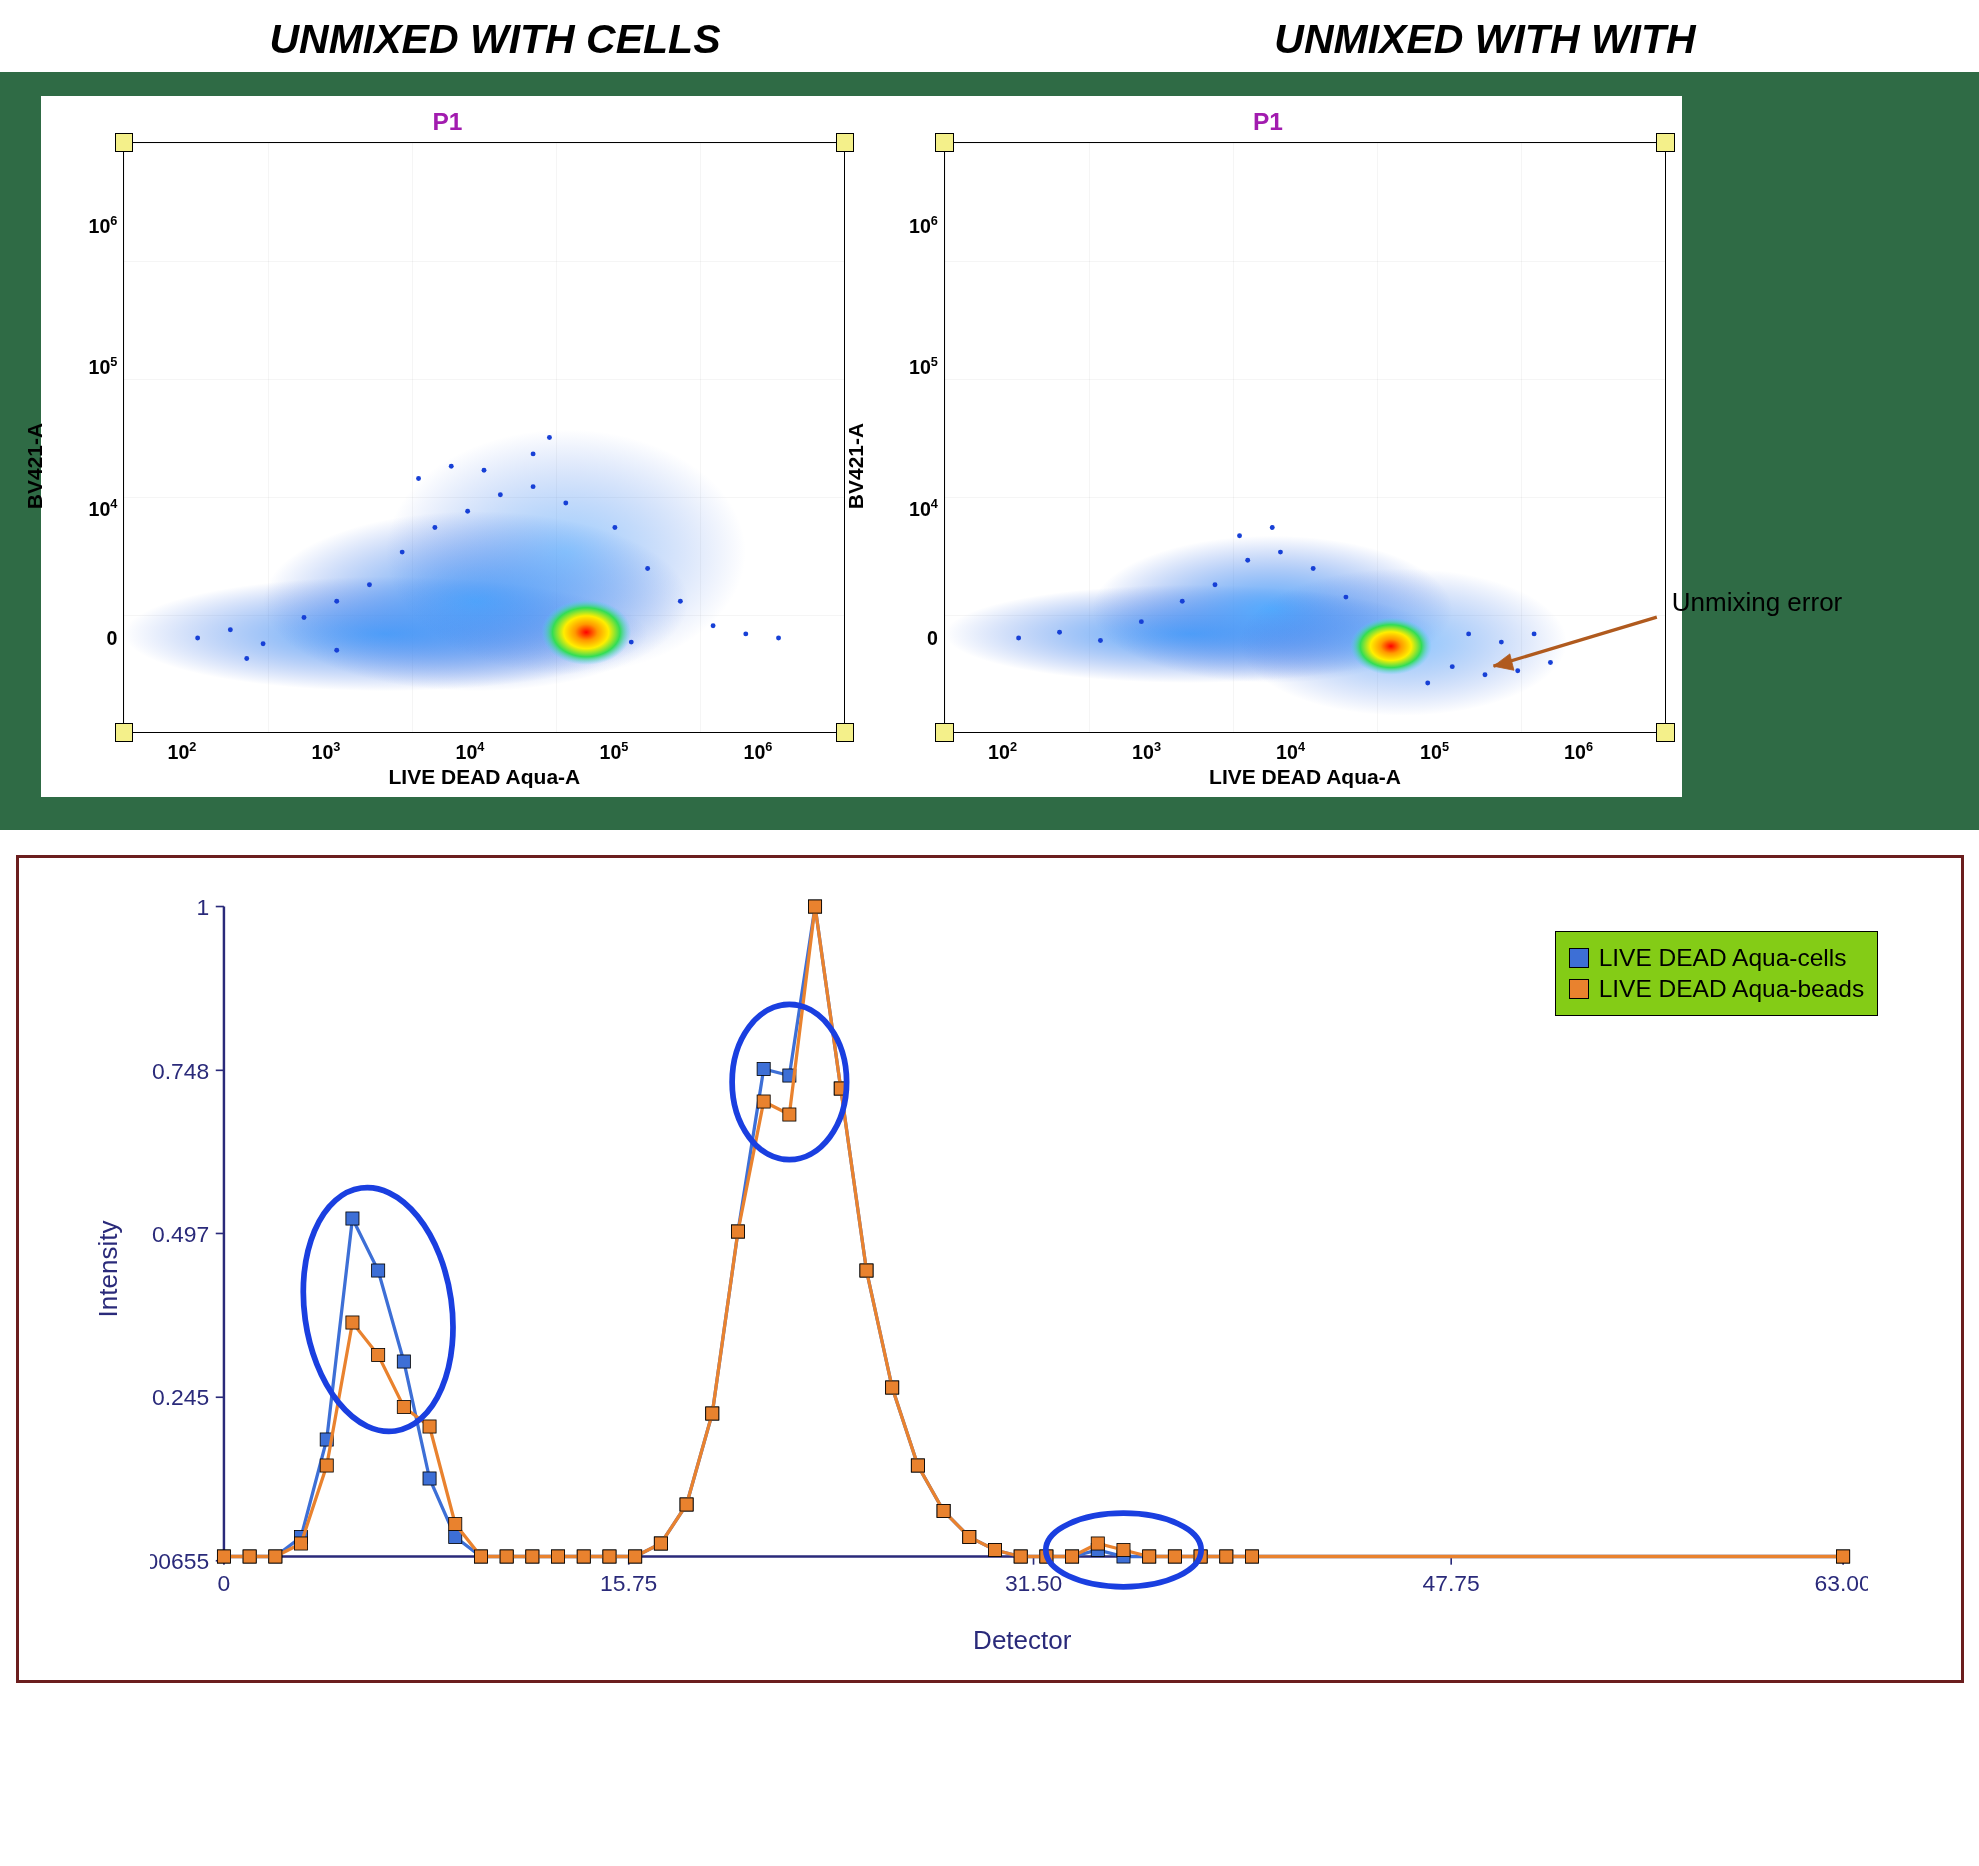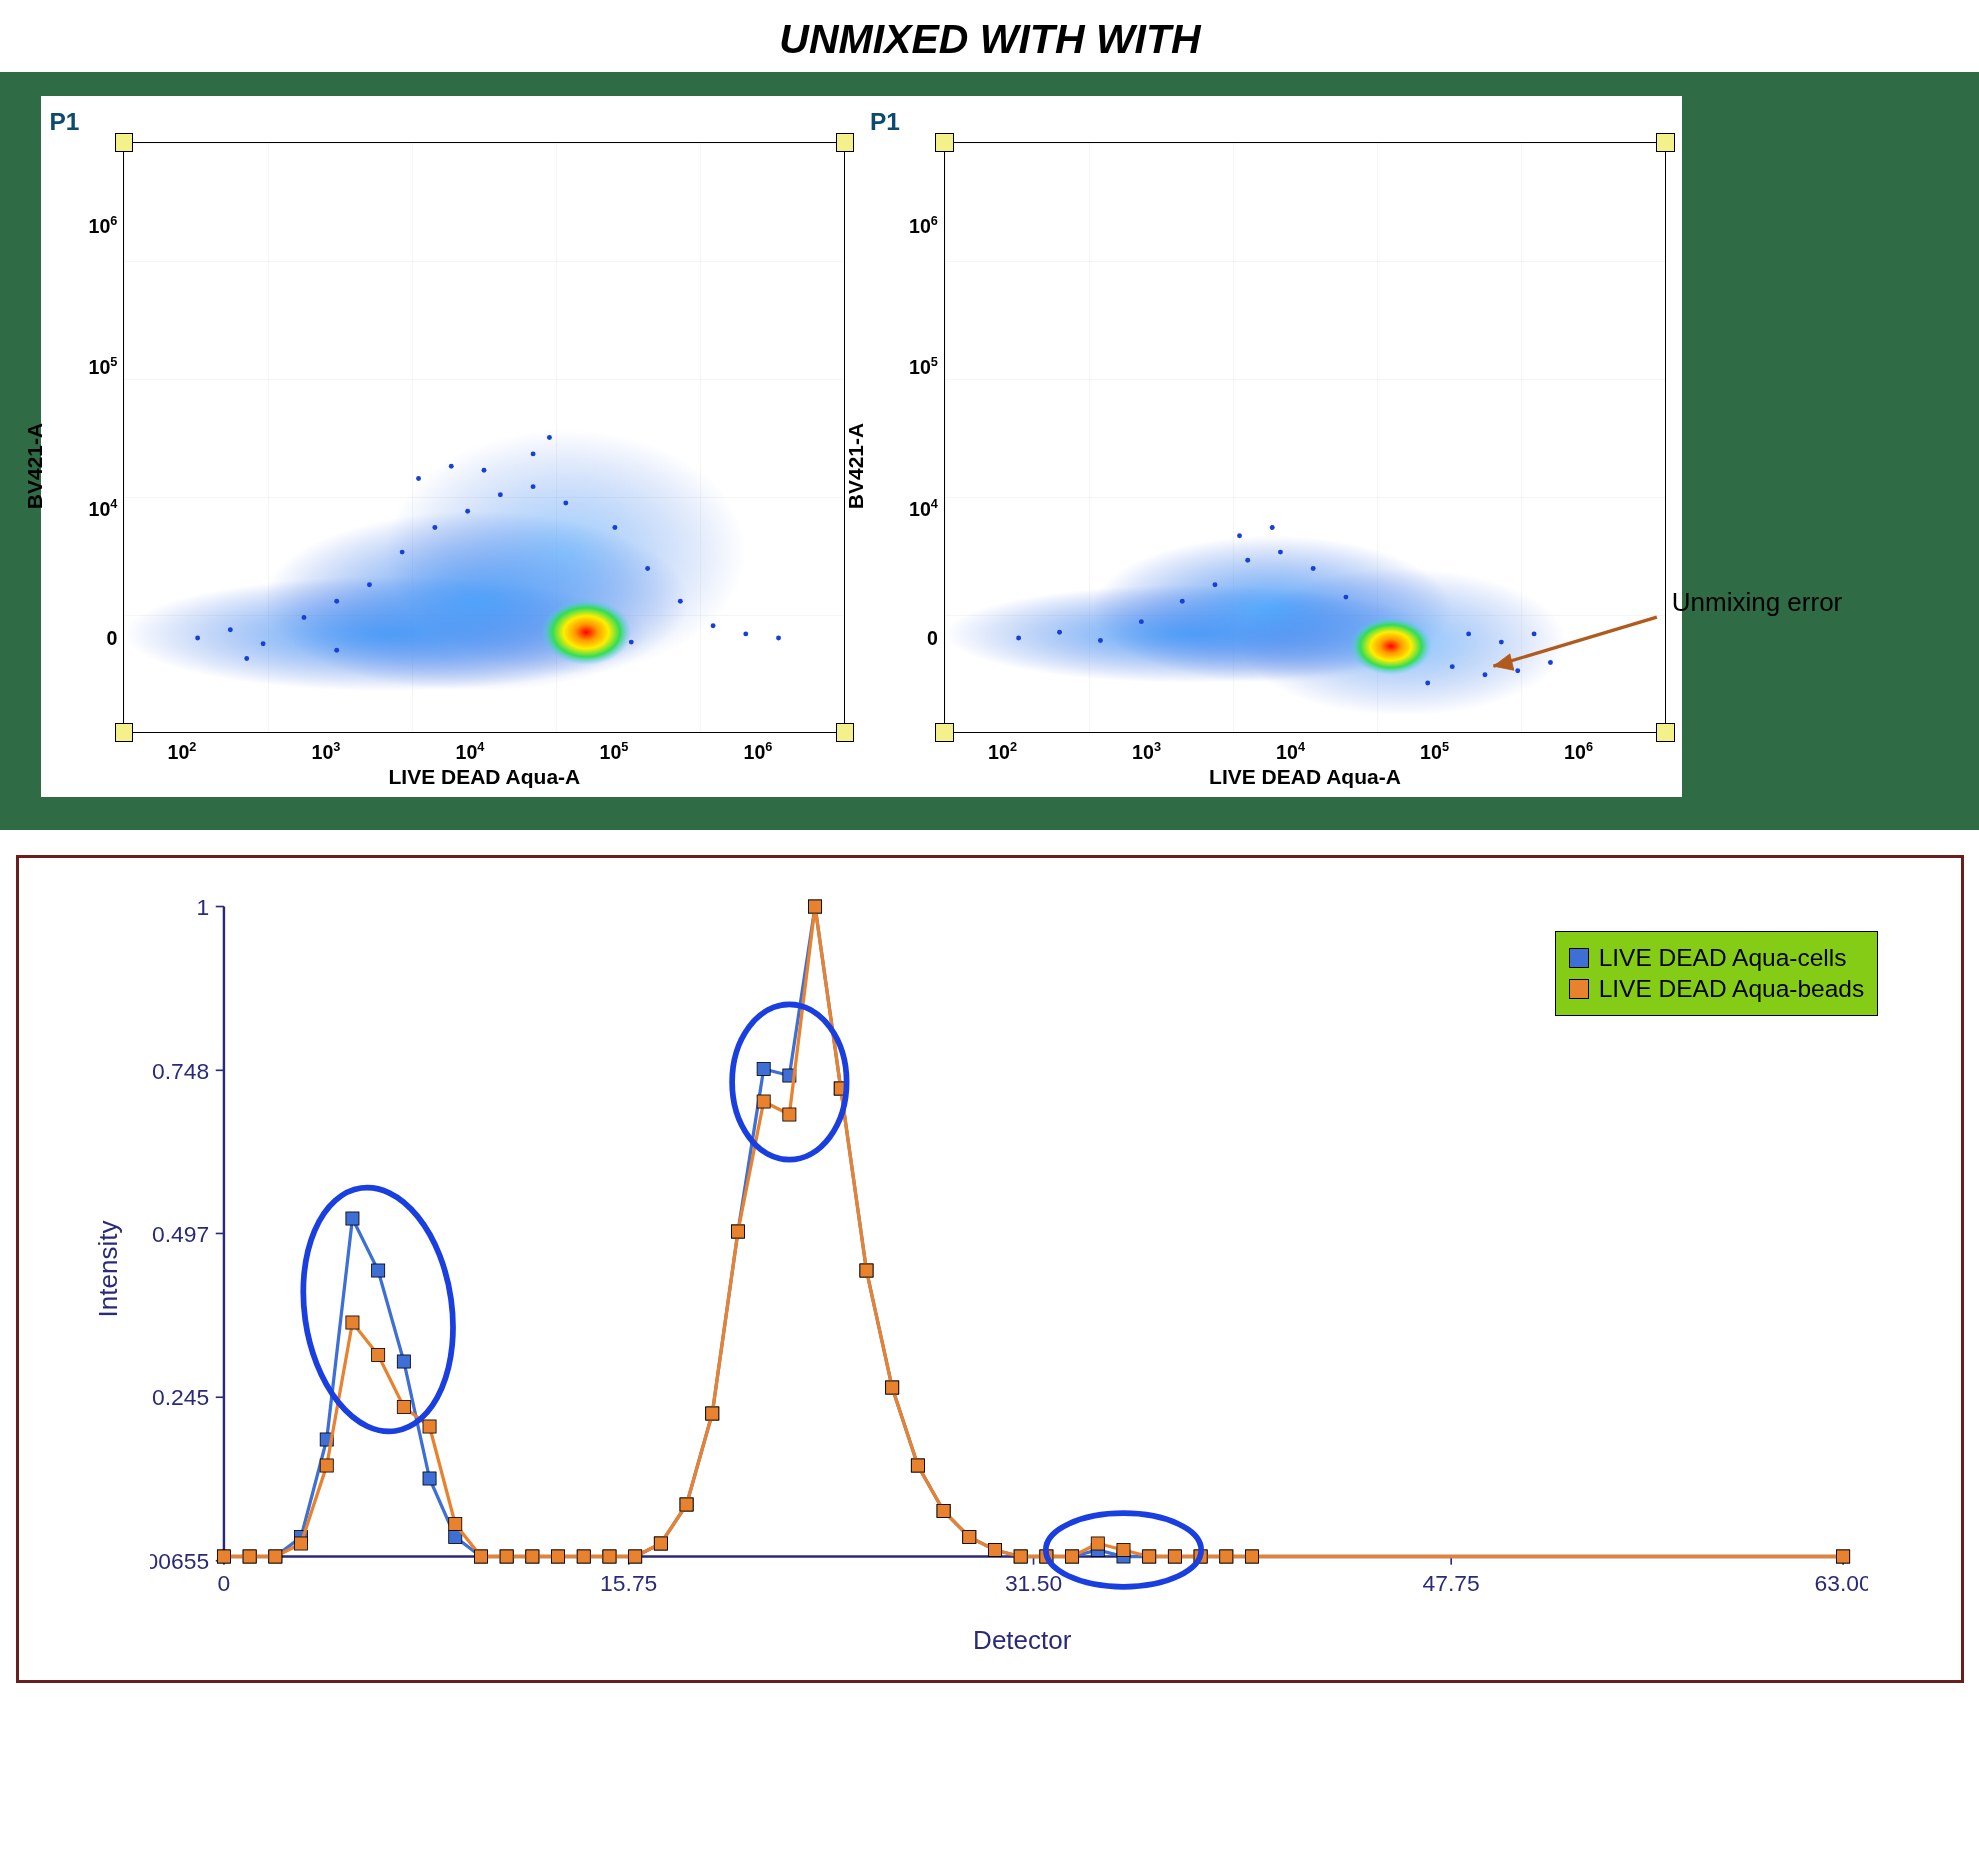--- a/index.html
+++ b/index.html
@@ -31,23 +31,24 @@
     align-items: flex-start;
     padding: 24.5px 8.2px 33px 8.2px;
     gap: 0;
   }
   .scatter-panel {
     background: #fff;
     position: relative;
     padding: 8.2px 16.4px 8.2px 8.2px;
   }
   .scatter-title {
+    text-align: center;
     font-weight: 700;
     font-size: 24.5px;
-    color: #0c4a6e;
+    color: #a21caf;
     margin: 3.3px 0 6.5px 0;
   }
   .scatter-plot {
     position: relative;
     width: 720px;
     height: 589px;
     border: 1.6px solid #000;
     background:
       repeating-linear-gradient(to right, rgba(0,0,0,0.04) 0 0.8px, transparent 0.8px 144px),
       repeating-linear-gradient(to bottom, rgba(0,0,0,0.04) 0 0.8px, transparent 0.8px 118px),
@@ -140,20 +141,21 @@
     color: #000;
   }
   .legend-row { display: flex; align-items: center; gap: 9.8px; margin: 3.3px 0; }
   .swatch { width: 18px; height: 18px; border: 1.6px solid #000; }
   .spec-tick { font-size: 28px; fill: #2a2a7a; font-family: Arial; }
 </style>
 </head>
 <body>
 
 <div class="headings">
+  <div>UNMIXED WITH CELLS</div>
   <div>UNMIXED WITH WITH</div>
 </div>
 
 <div class="top-strip">
   <div class="scatter-row">
 
     <div class="scatter-panel" style="margin-left:33px;">
       <div class="scatter-title">P1</div>
       <div style="position:relative; padding-left:74px;">
         <div class="axis-y-label">BV421-A</div>

